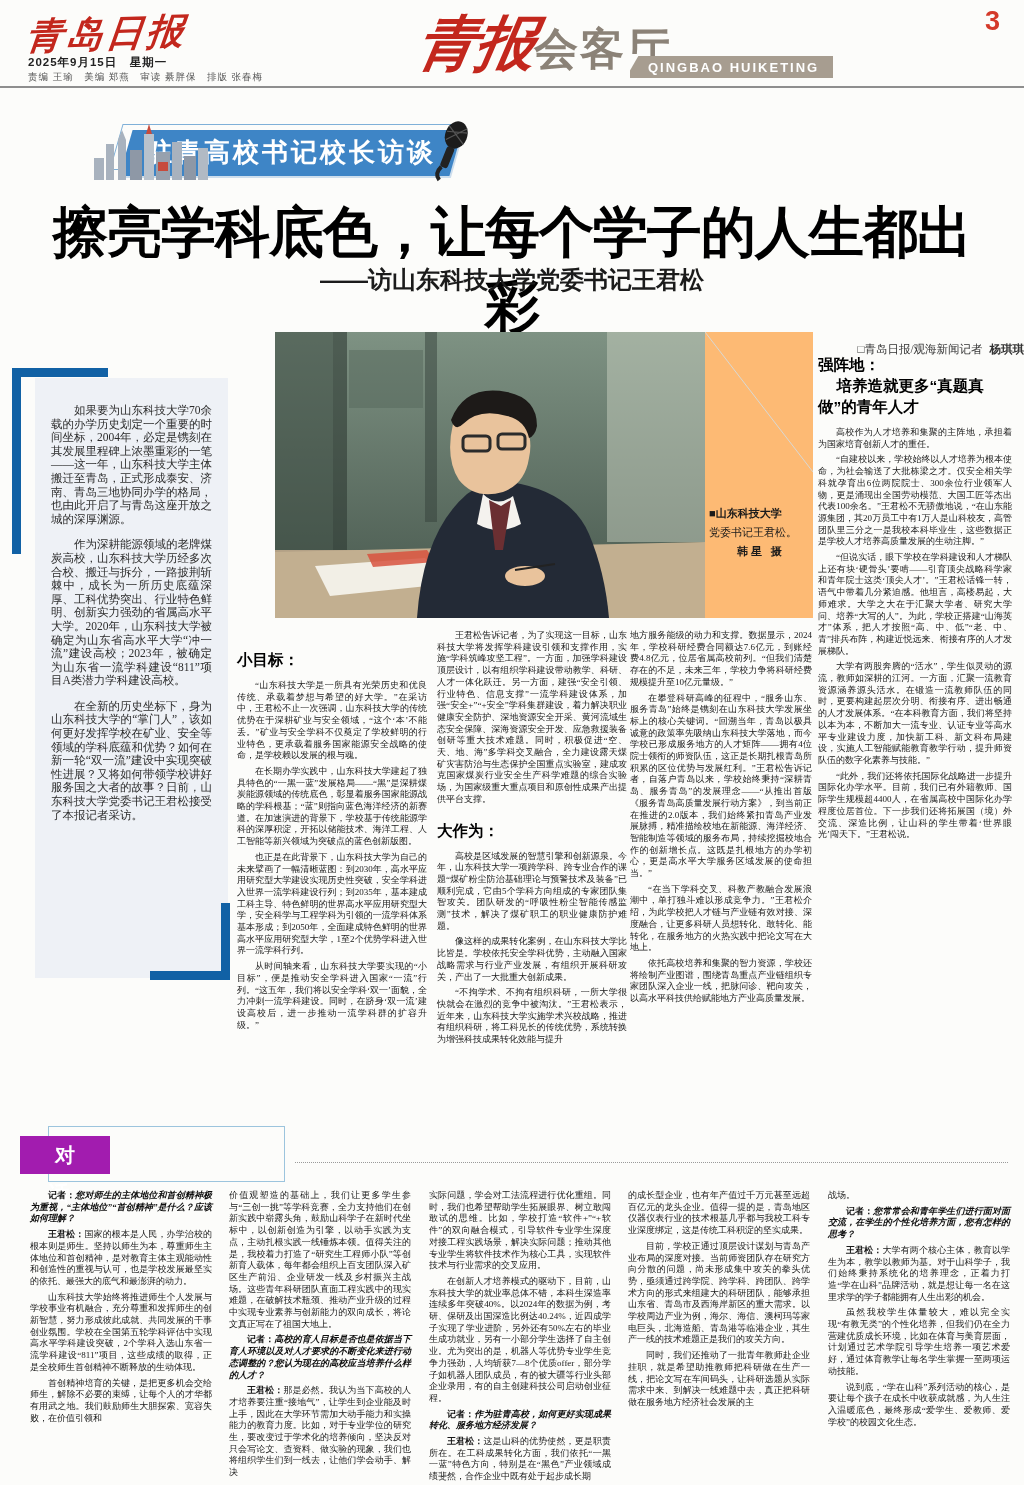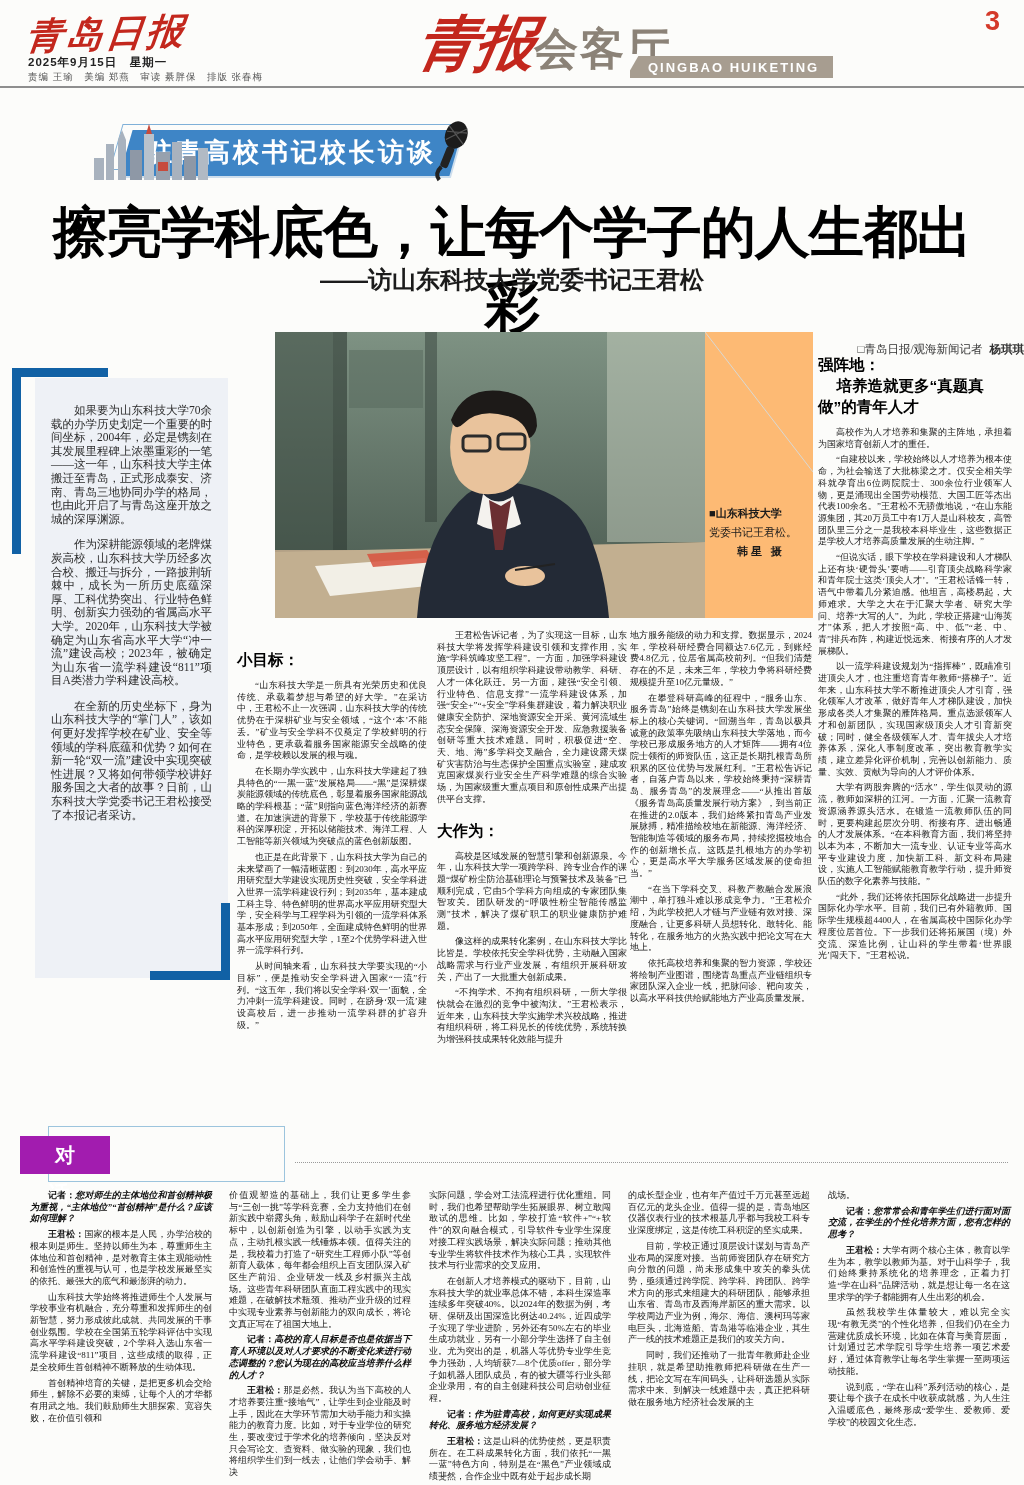--- a/index.html
+++ b/index.html
@@ -216,21 +216,20 @@
 
   <div class="abs col" style="left:818px;top:350px;width:194px;height:756px;">
     <h3 class="sec-head">
       <span>强阵地：</span>
       <span class="sub">培养造就更多“真题真做”的青年人才</span>
     </h3>
     <div>
         <p class="p">高校作为人才培养和集聚的主阵地，承担着为国家培育创新人才的重任。</p>
         <p class="p">“自建校以来，学校始终以人才培养为根本使命，为社会输送了大批栋梁之才。仅安全相关学科就孕育出6位两院院士、300余位行业领军人物，更是涌现出全国劳动模范、大国工匠等杰出代表100余名。”王君松不无骄傲地说，“在山东能源集团，其20万员工中有1万人是山科校友，高管团队里三分之一是我校本科毕业生，这些数据正是学校人才培养高质量发展的生动注脚。”</p>
         <p class="p">“但说实话，眼下学校在学科建设和人才梯队上还有块‘硬骨头’要啃——引育顶尖战略科学家和青年院士这类‘顶尖人才’。”王君松话锋一转，语气中带着几分紧迫感。他坦言，高楼易起，大师难求。大学之大在于汇聚大学者、研究大学问、培养“大写的人”。为此，学校正搭建“山海英才”体系，把人才按照“高、中、低”“老、中、青”排兵布阵，构建近悦远来、衔接有序的人才发展梯队。</p>
-        <p class="p">以一流学科建设规划为“指挥棒”，既瞄准引进顶尖人才，也注重培育青年教师“搭梯子”。近年来，山东科技大学不断推进顶尖人才引育，强化领军人才改革，做好青年人才梯队建设，加快形成各类人才集聚的雁阵格局。重点选派领军人才和创新团队，实现国家级顶尖人才引育新突破；同时，健全各级领军人才、青年拔尖人才培养体系，深化人事制度改革，突出教育教学实绩，建立差异化评价机制，完善以创新能力、质量、实效、贡献为导向的人才评价体系。</p>
         <p class="p">大学有两股奔腾的“活水”，学生似灵动的源流，教师如深耕的江河。一方面，汇聚一流教育资源涵养源头活水。在锻造一流教师队伍的同时，更要构建起层次分明、衔接有序、进出畅通的人才发展体系。“在本科教育方面，我们将坚持以本为本，不断加大一流专业、认证专业等高水平专业建设力度，加快新工科、新文科布局建设，实施人工智能赋能教育教学行动，提升师资队伍的数字化素养与技能。”</p>
         <p class="p">“此外，我们还将依托国际化战略进一步提升国际化办学水平。目前，我们已有外籍教师、国际学生规模超4400人，在省属高校中国际化办学程度位居首位。下一步我们还将拓展国（境）外交流、深造比例，让山科的学生带着‘世界眼光’闯天下。”王君松说。</p>
       </div>
   </div>
 
   <div class="abs dlg-outline" style="left:48px;top:1126px;width:235px;height:54px;"></div>
   <div class="abs dlg-box sans" style="left:20px;top:1136px;width:90px;height:38px;">对 话</div>
   <div class="abs dotted" style="left:295px;right:16px;top:1162px;"></div>
 
   <div class="abs col" style="left:30px;top:1186px;width:182px;height:294px;">

